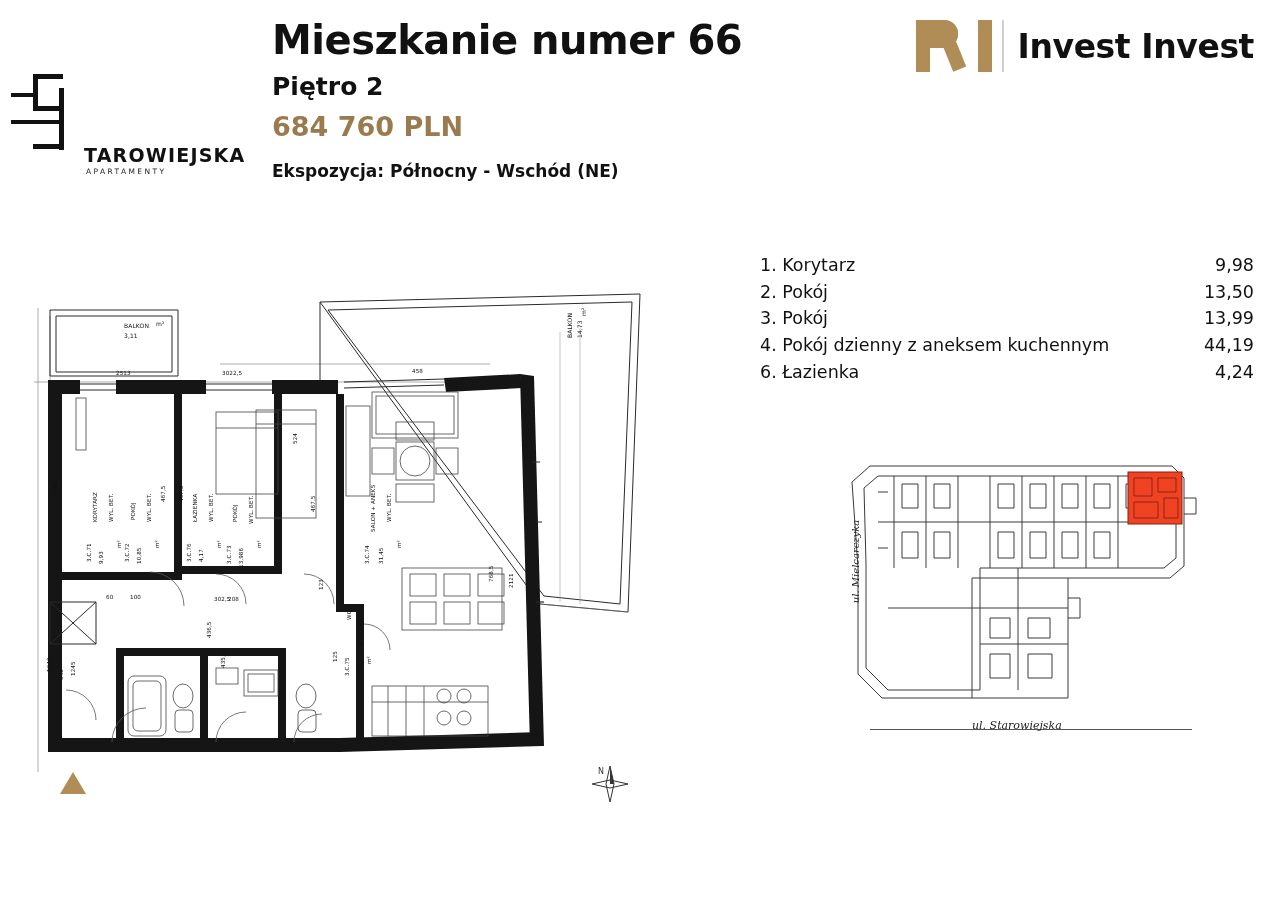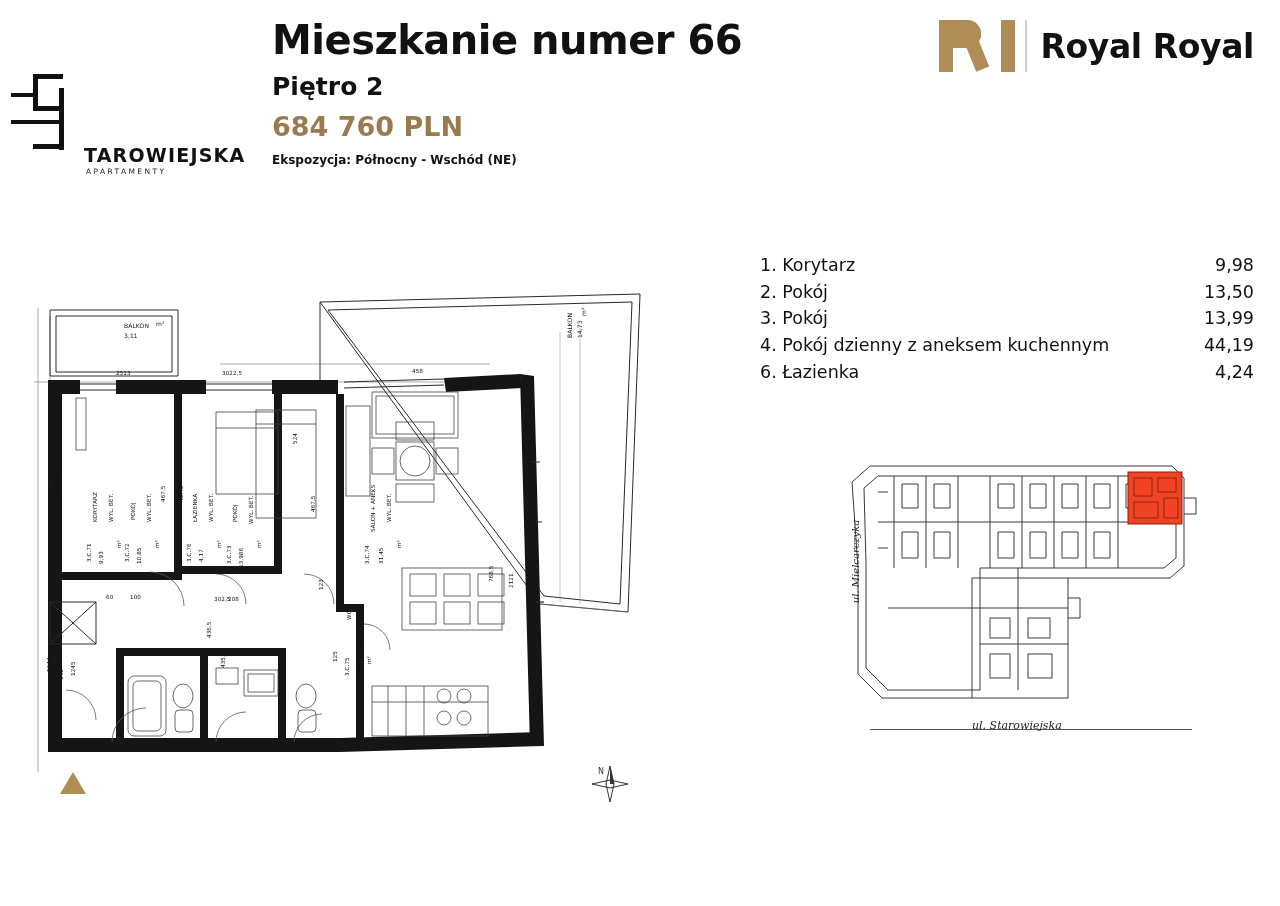--- a/index.html
+++ b/index.html
@@ -85,22 +85,22 @@
     font-weight: 700;
     color: #9a7b4f;
   }
   .title-price {
     margin-top: 10px;
     font-size: 27px;
     font-weight: 700;
     color: #9a7b4f;
   }
   .title-exposure {
-    margin-top: 11px;
-    font-size: 12px;
+    margin-top: 19px;
+    font-size: 17px;
     font-weight: 700;
     color: #111;
   }
 
   .royal {
     position: absolute;
     right: 26px;
     top: 20px;
     display: flex;
     align-items: center;
@@ -259,21 +259,21 @@
 </div>
 
 <div class="royal">
   <div class="ri">
     <span class="r-stem"></span>
       <span class="r-bowl"></span>
       <span class="r-leg"></span>
     <span class="i-bar"></span>
       <span class="divider"></span>
   </div>
-  <div class="r-text">Royal Royal</div>
+  <div class="r-text">Invest Invest</div>
 </div>
 
 <div class="room-list">
   <div class="room-row">
     <span class="label">1. Korytarz</span>
     <span class="val">9,98</span>
   </div>
   <div class="room-row">
     <span class="label">2. Pokój</span>
     <span class="val">13,50</span>

